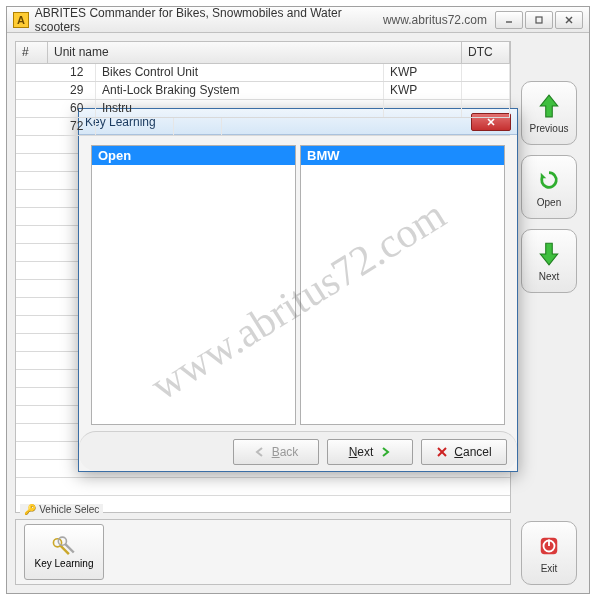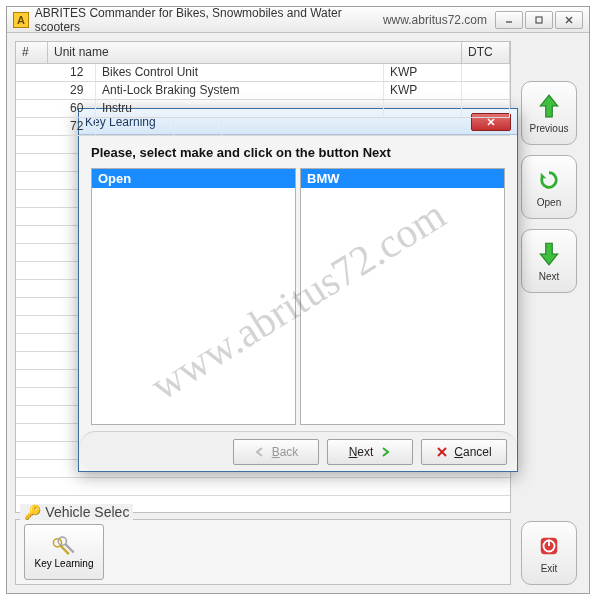--- a/index.html
+++ b/index.html
@@ -40,21 +40,21 @@
     background: repeating-linear-gradient(#fff 0 18px, #fff 18px 18px);
     z-index:0;
   }
   .stripes::before{
     content:""; position:absolute; inset:0;
     background: repeating-linear-gradient(to bottom, transparent 0 17px, #d9d9d9 17px 18px);
   }
   .tbody { position:relative; z-index:1;}
 
   .bottom-bar { height:66px; border:1px solid #c0c0c0; background:#f5f5f5; display:flex; align-items:center; gap:8px; padding:4px 8px; position:relative;}
-  .vehicle-selection { position:absolute; left:4px; top:-16px; background:#f0f0f0; font-size:14px; color:#444; padding:0 4px;}
+  .vehicle-selection { position:absolute; left:4px; top:-16px; background:#f0f0f0; font-size:10px; color:#444; padding:0 4px;}
   .key-learning-btn { width:80px; height:56px; border:1px solid #a8a8a8; background:linear-gradient(#fff,#e9e9e9); border-radius:3px; display:flex; flex-direction:column; align-items:center; justify-content:center; font-size:10px; gap:2px;}
   .key-learning-btn svg { width:26px; height:20px; }
 
   .side-col { width:64px; display:flex; flex-direction:column; align-items:center; gap:10px; padding-top:40px;}
   .side-btn { width:56px; height:64px; border:1px solid #b0b0b0; background:linear-gradient(#fdfdfd,#e8e8e8); border-radius:10px; display:flex; flex-direction:column; align-items:center; justify-content:center; font-size:10px; gap:4px; color:#333;}
   .side-btn svg { width:22px; height:26px; }
   .side-gap { flex:1; }
 
   
   .dialog {
@@ -201,21 +201,20 @@
     <span>Key Learning</span>
     <div class="spacer"></div>
     <div class="dlg-close">
       <svg viewBox="0 0 10 10">
           <line x1="2" y1="2" x2="8" y2="8" stroke="#fff" stroke-width="1.6"></line>
           <line x1="8" y1="2" x2="2" y2="8" stroke="#fff" stroke-width="1.6"></line>
         </svg>
     </div>
   </div>
   <div class="dlg-body">
-    <div class="dlg-instr">Please, select make and click on the button Next</div>
     <div class="dlg-lists">
       <div class="listbox">
         <div class="list-sel">Open</div>
       </div>
       <div class="listbox">
         <div class="list-sel">BMW</div>
       </div>
     </div>
   </div>
   <div class="dlg-buttons">

